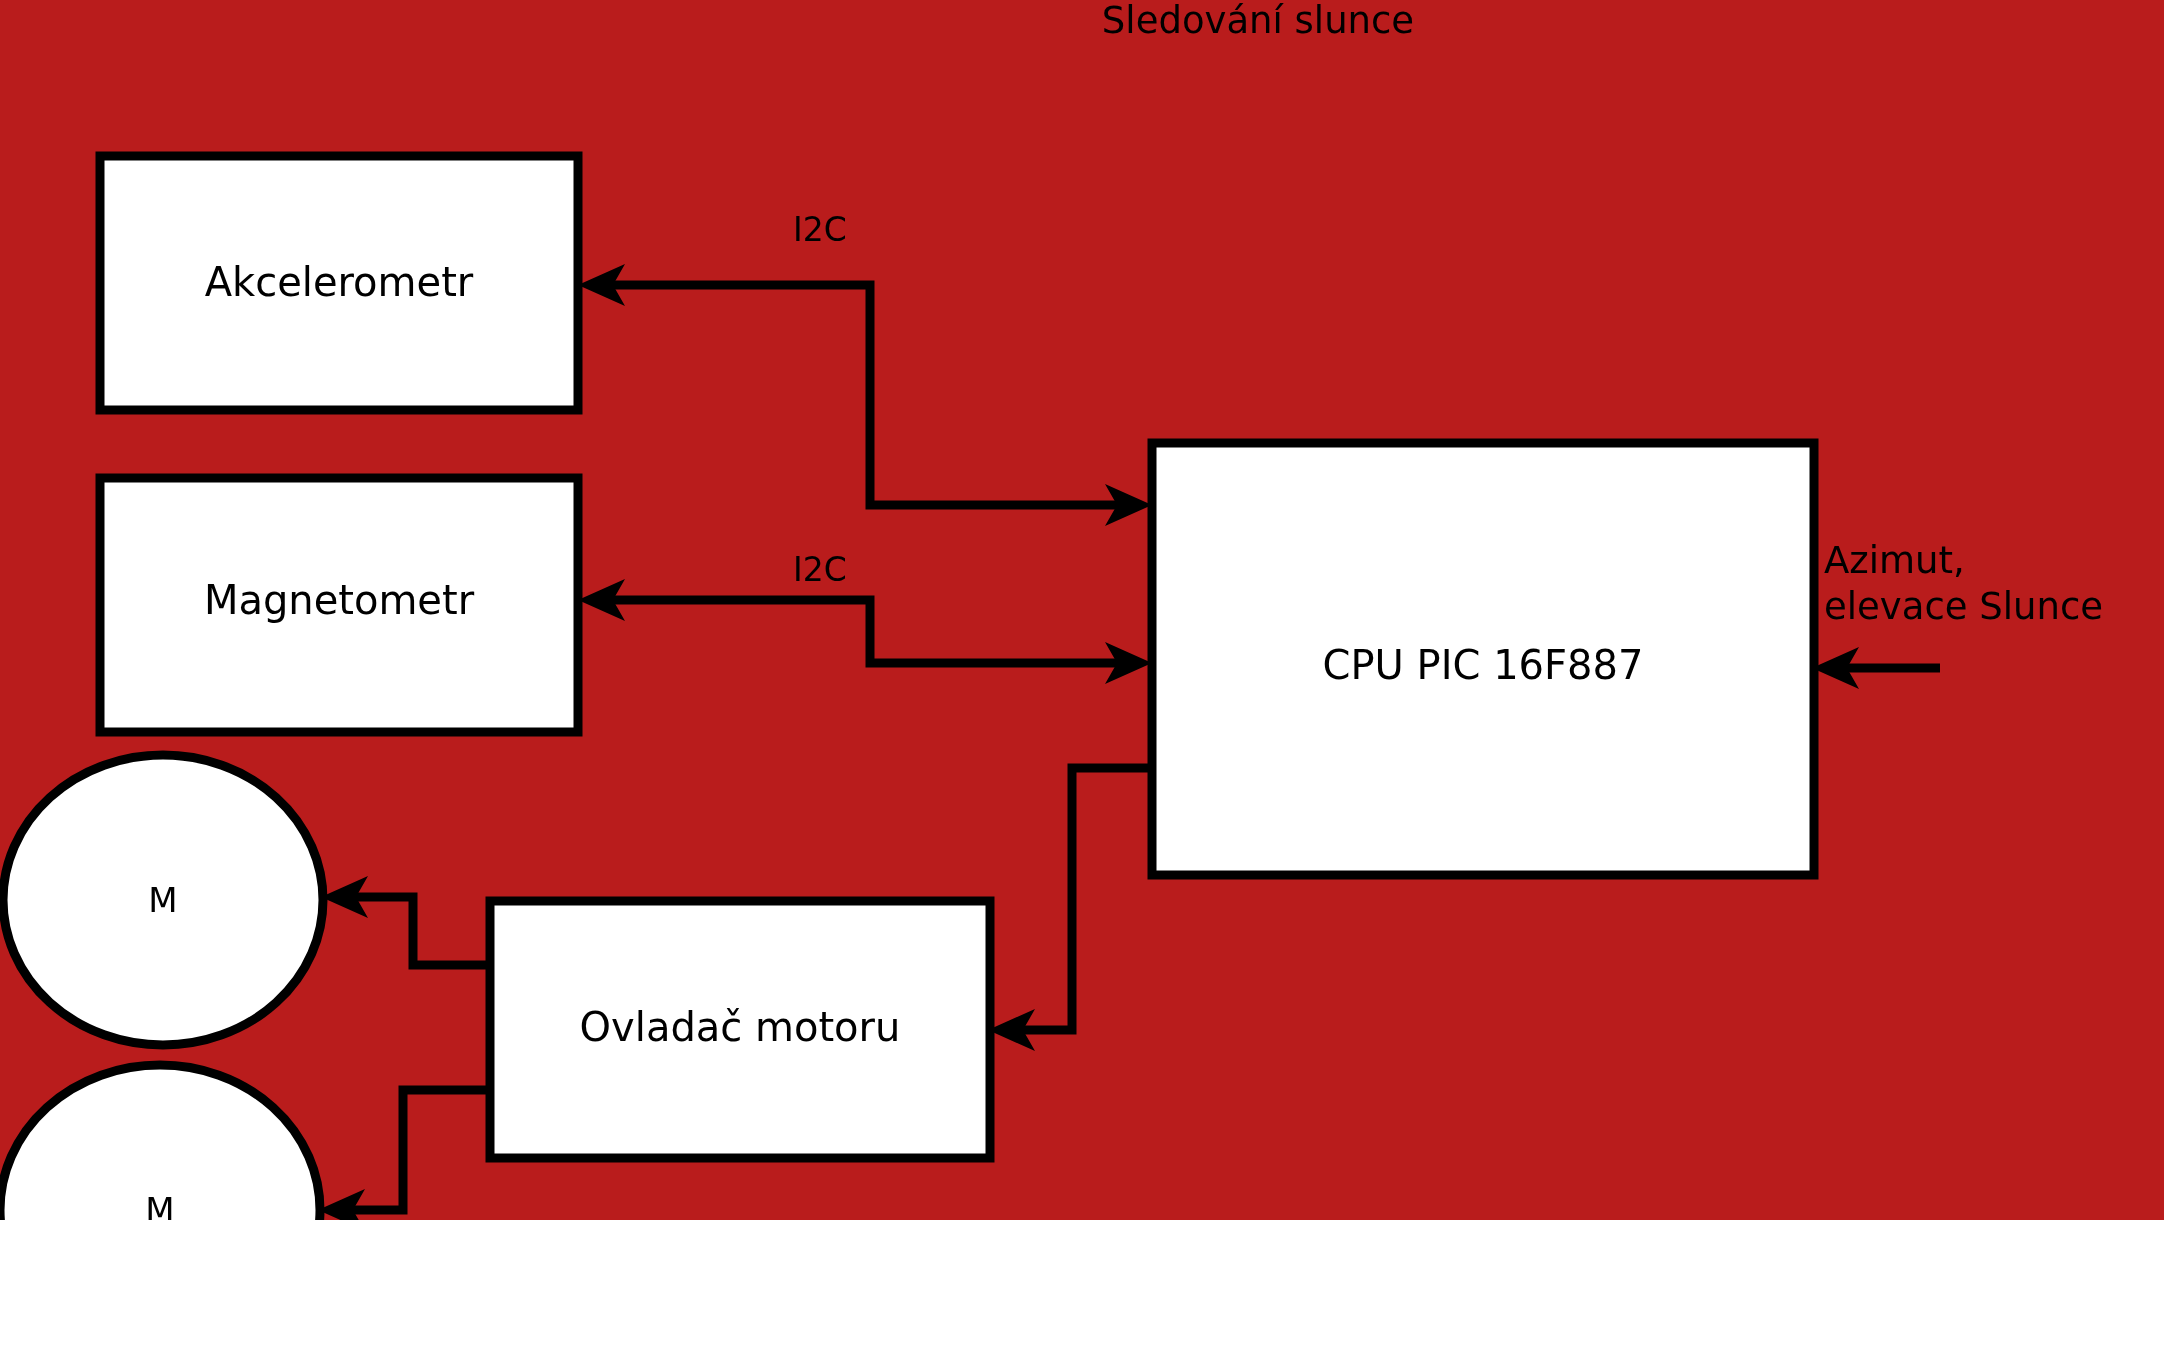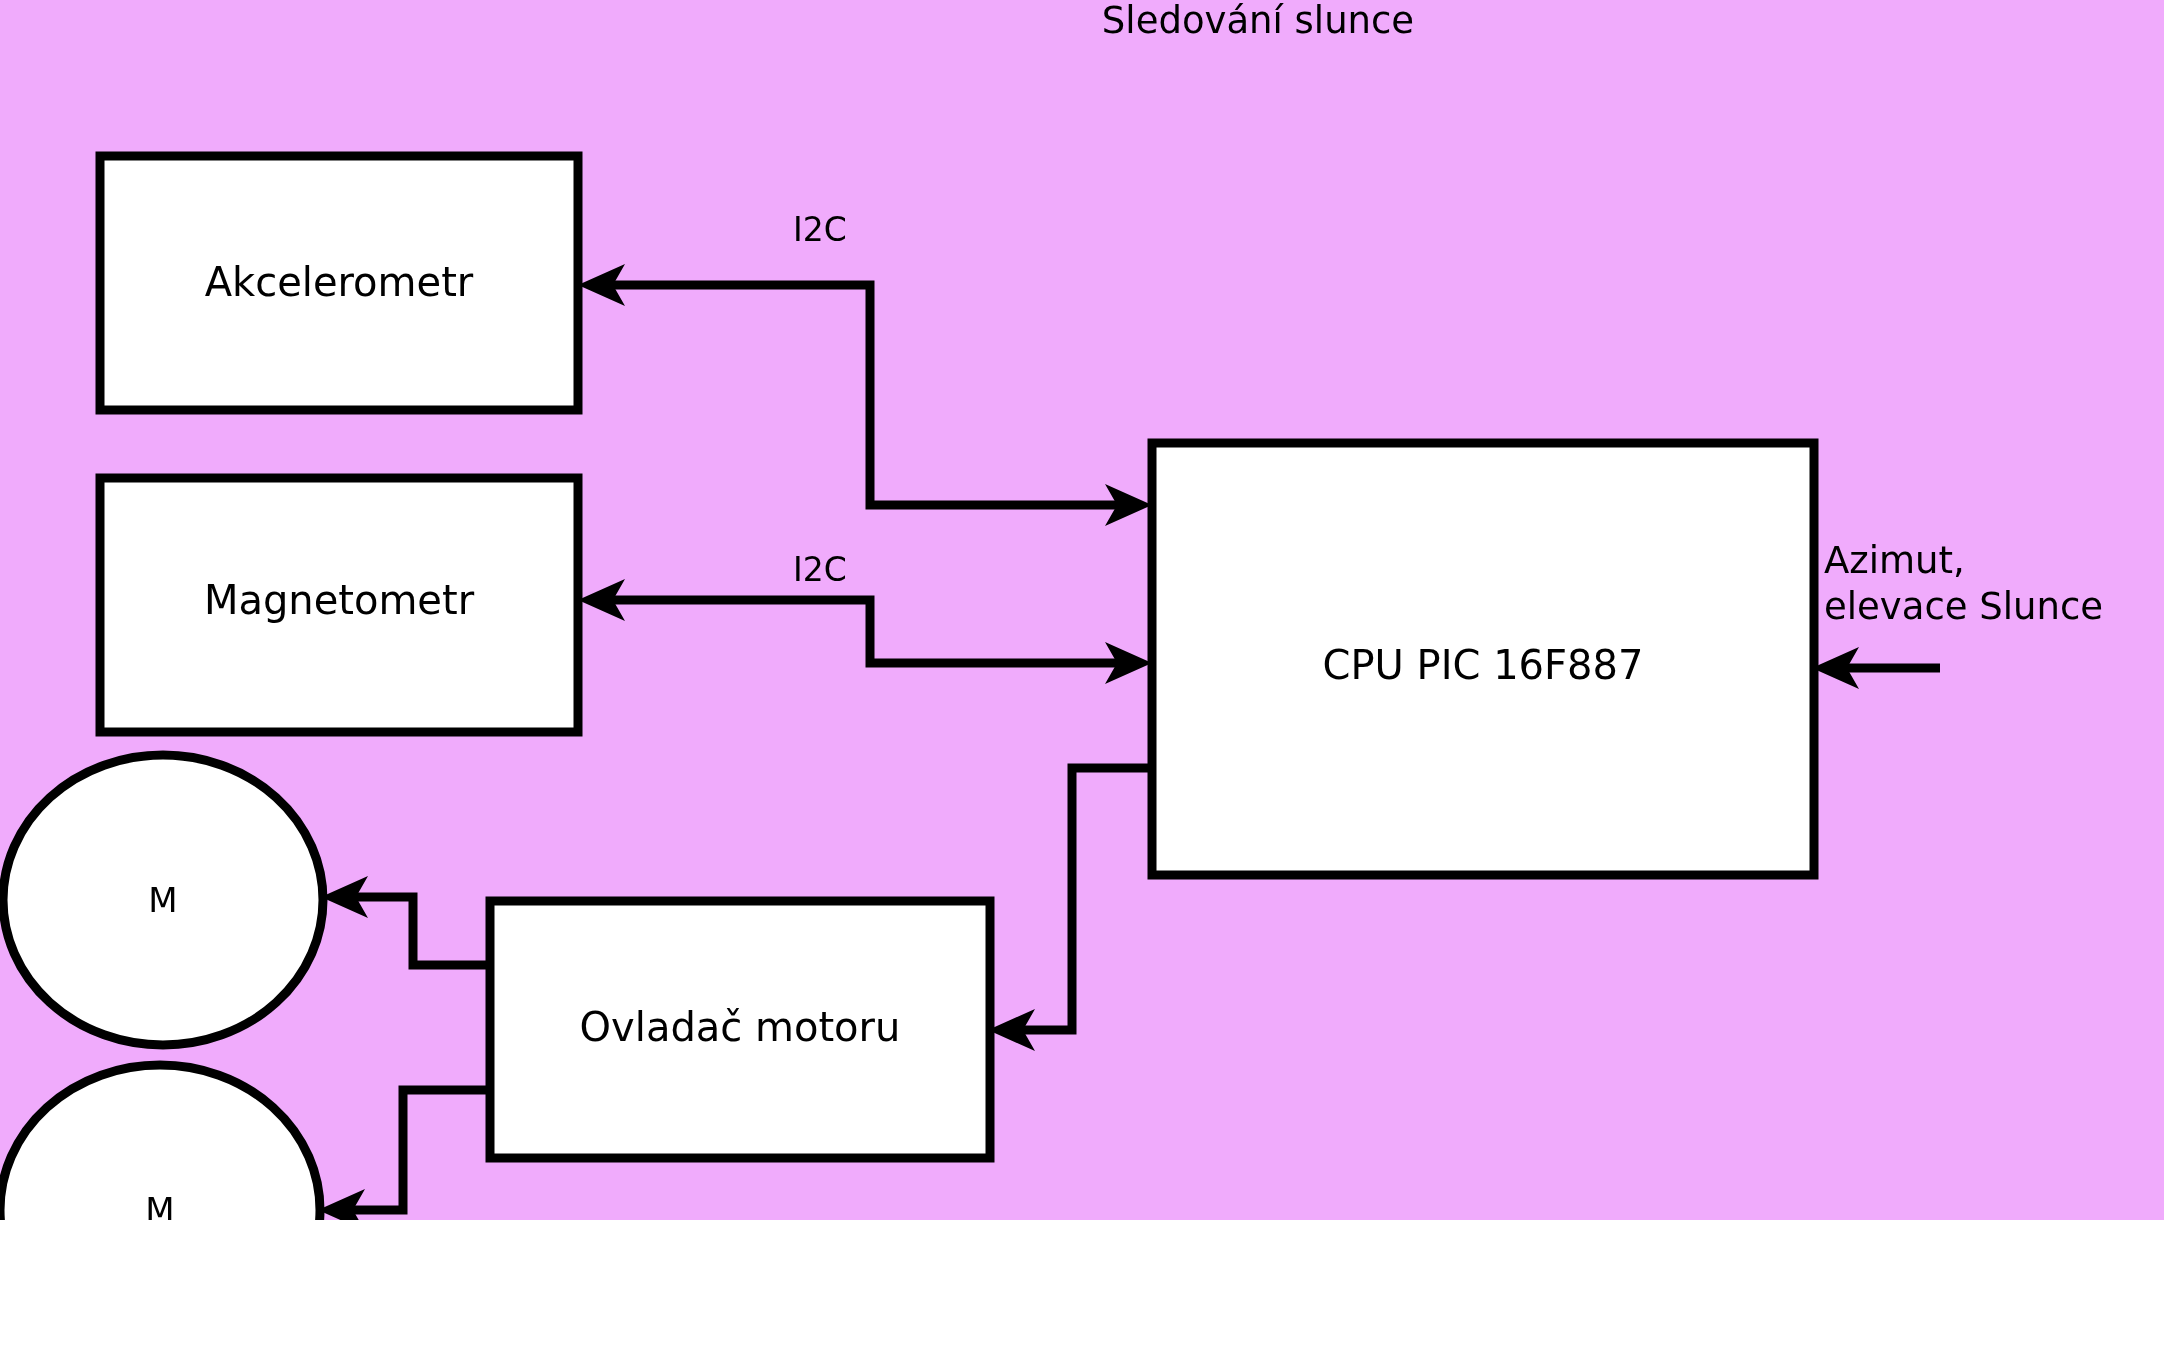--- a/index.html
+++ b/index.html
@@ -7,21 +7,21 @@
     padding: 0;
     background: #ffffff;
   }
   body {
     font-family: "DejaVu Sans", sans-serif;
   }
   #canvas {
     position: relative;
     width: 2164px;
     height: 1220px;
-    background: #f0abfc;
+    background: #b91c1c;
     overflow: hidden;
   }
   #diagram-svg {
     position: absolute;
     left: 0;
     top: 0;
     width: 2164px;
     height: 1353px;
   }
   .node-label,

